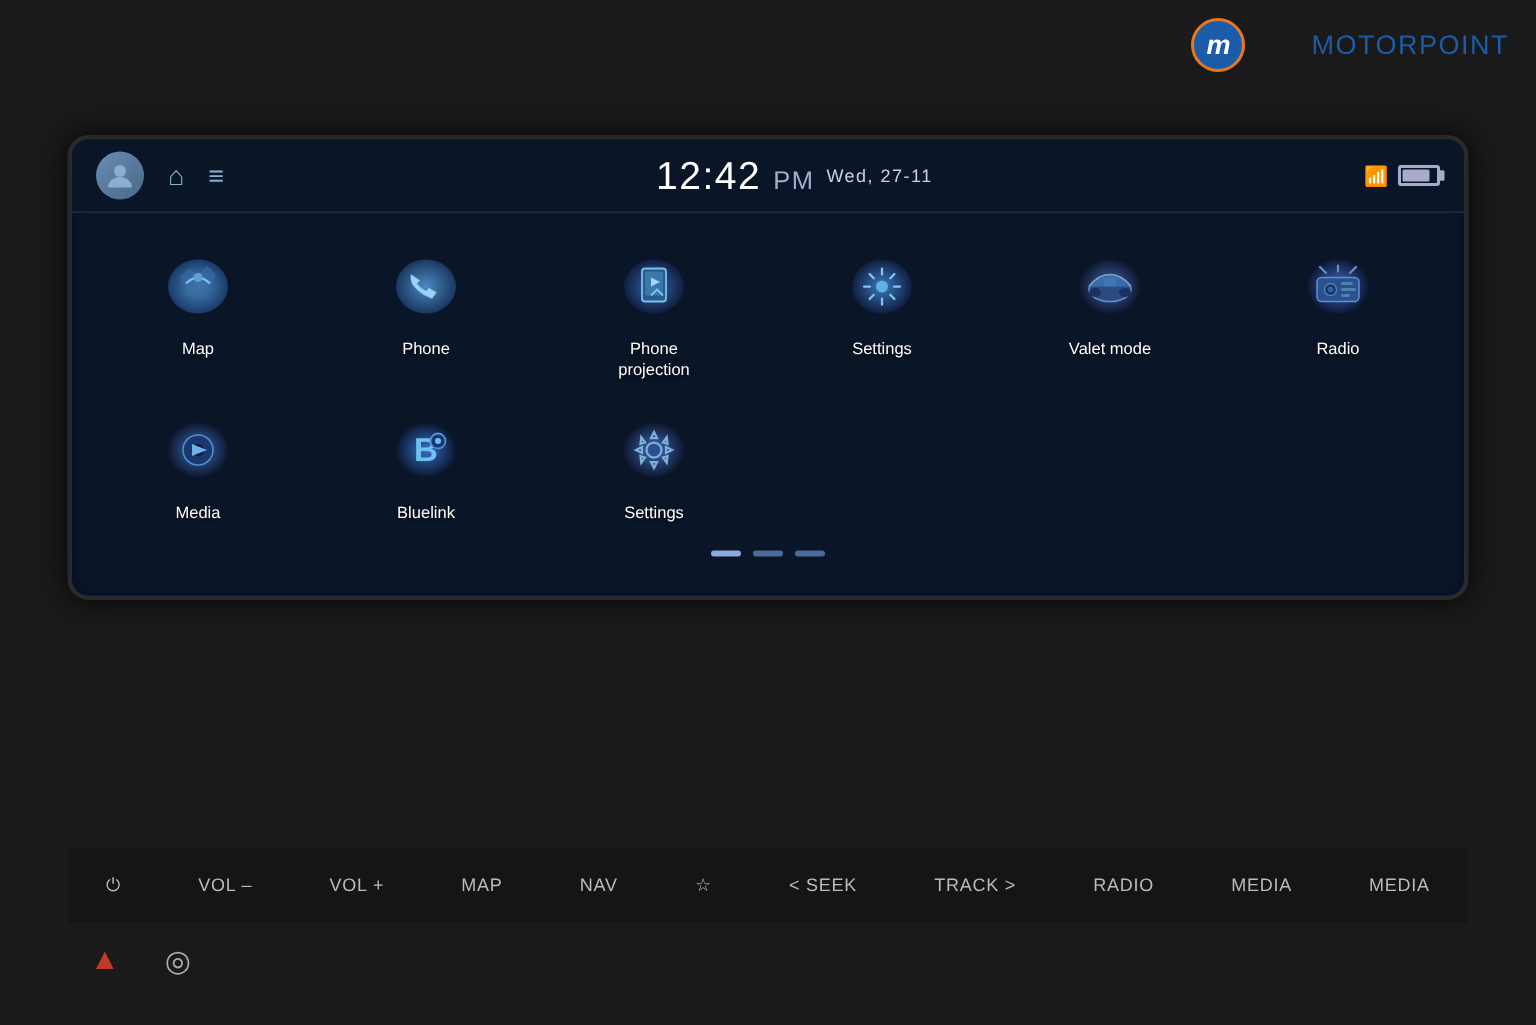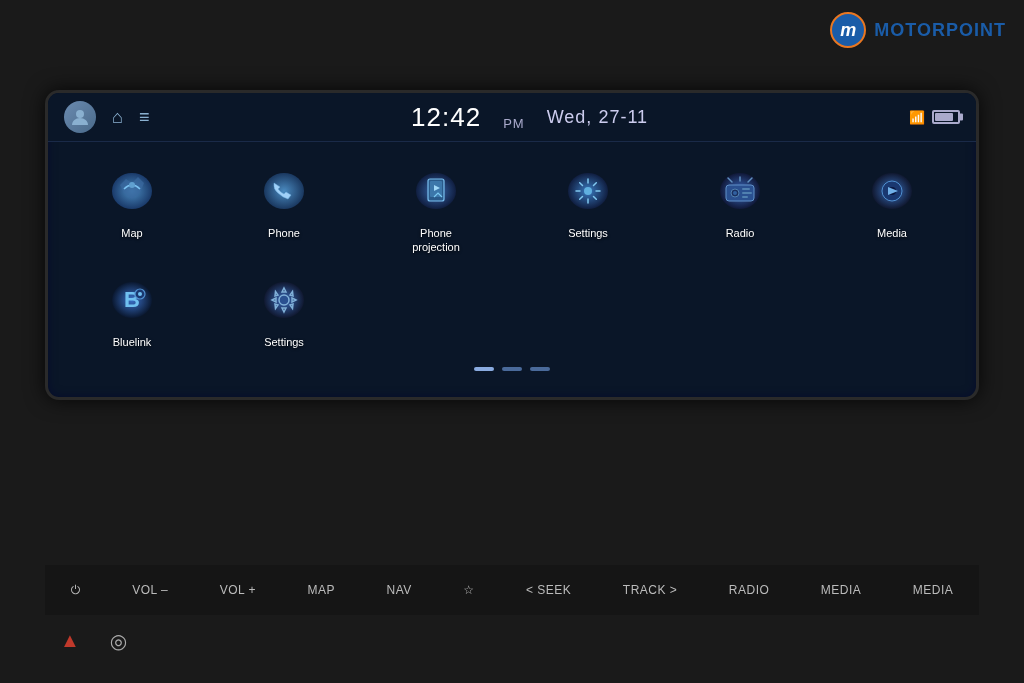--- a/index.html
+++ b/index.html
@@ -31,23 +31,24 @@
       display: flex;
       align-items: center;
       justify-content: center;
       color: white;
       font-weight: bold;
       font-size: 18px;
       font-style: italic;
     }
     .motorpoint-text {
       color: #1a5ca8;
-      font-weight: bold;
+      font-weight: normal;
       font-size: 18px;
       letter-spacing: 1px;
+      margin-left: 36px;
     }
 
     
     .screen-bezel {
       position: absolute;
       top: 90px;
       left: 45px;
       right: 45px;
       height: 310px;
       background: #0a1628;
@@ -86,34 +87,34 @@
       color: #8ab0d0;
       font-size: 18px;
     }
     .status-center {
       color: white;
       font-size: 22px;
       font-weight: 300;
       letter-spacing: 1px;
       display: flex;
       align-items: center;
-      gap: 22px;
+      gap: 8px;
     }
     .status-time {
       font-size: 26px;
       font-weight: 400;
     }
     .status-ampm {
-      font-size: 13px;
+      font-size: 17px;
       color: #aac;
       align-self: flex-end;
       margin-bottom: 2px;
     }
     .status-date {
-      font-size: 18px;
+      font-size: 12px;
       color: #cce;
     }
     .status-right {
       display: flex;
       align-items: center;
       gap: 6px;
       color: #aac;
       font-size: 14px;
     }
     .battery-icon {
@@ -356,20 +357,39 @@
             <radialGradient id="climGrad" cx="50%" cy="50%">
               <stop offset="0%" stop-color="#3a7ac0"></stop>
               <stop offset="100%" stop-color="#101e40"></stop>
             </radialGradient>
           </defs>
         </svg>
       </div>
       <span class="app-label">Settings</span>
     </div>
 
+    <div class="app-item">
+      <div class="app-icon-wrap">
+        <svg class="app-icon-svg" viewBox="0 0 56 52" fill="none">
+          <ellipse cx="28" cy="26" rx="20" ry="18" fill="url(#valGrad)"></ellipse>
+          <ellipse cx="28" cy="28" rx="14" ry="8" fill="#2a4a80" stroke="#6090c0" stroke-width="1"></ellipse>
+          <ellipse cx="18" cy="30" rx="4" ry="3" fill="#1a3060"></ellipse>
+          <ellipse cx="38" cy="30" rx="4" ry="3" fill="#1a3060"></ellipse>
+          <path d="M14 26 Q20 18 28 18 Q36 18 42 26" fill="#3a6aaa" stroke="#80a0d0" stroke-width="1"></path>
+          <rect x="24" y="20" width="8" height="6" rx="1" fill="#4a80c0" opacity="0.5"></rect>
+          <defs>
+            <radialGradient id="valGrad" cx="50%" cy="50%">
+              <stop offset="0%" stop-color="#3a6ab0"></stop>
+              <stop offset="100%" stop-color="#101830"></stop>
+            </radialGradient>
+          </defs>
+        </svg>
+      </div>
+      <span class="app-label">Valet mode</span>
+    </div>
 
     <div class="app-item">
       <div class="app-icon-wrap">
         <svg class="app-icon-svg" viewBox="0 0 56 52" fill="none">
           <ellipse cx="28" cy="26" rx="20" ry="18" fill="url(#radioGrad)"></ellipse>
           <rect x="14" y="20" width="28" height="16" rx="3" fill="#2a5090" stroke="#6090c8" stroke-width="1"></rect>
           <circle cx="23" cy="28" r="4" fill="#1a3060" stroke="#5080b0" stroke-width="1"></circle>
           <circle cx="23" cy="28" r="2" fill="#3060a0"></circle>
           <rect x="30" y="23" width="8" height="2" rx="1" fill="#5080b0"></rect>
           <rect x="30" y="27" width="10" height="2" rx="1" fill="#5080b0"></rect>

